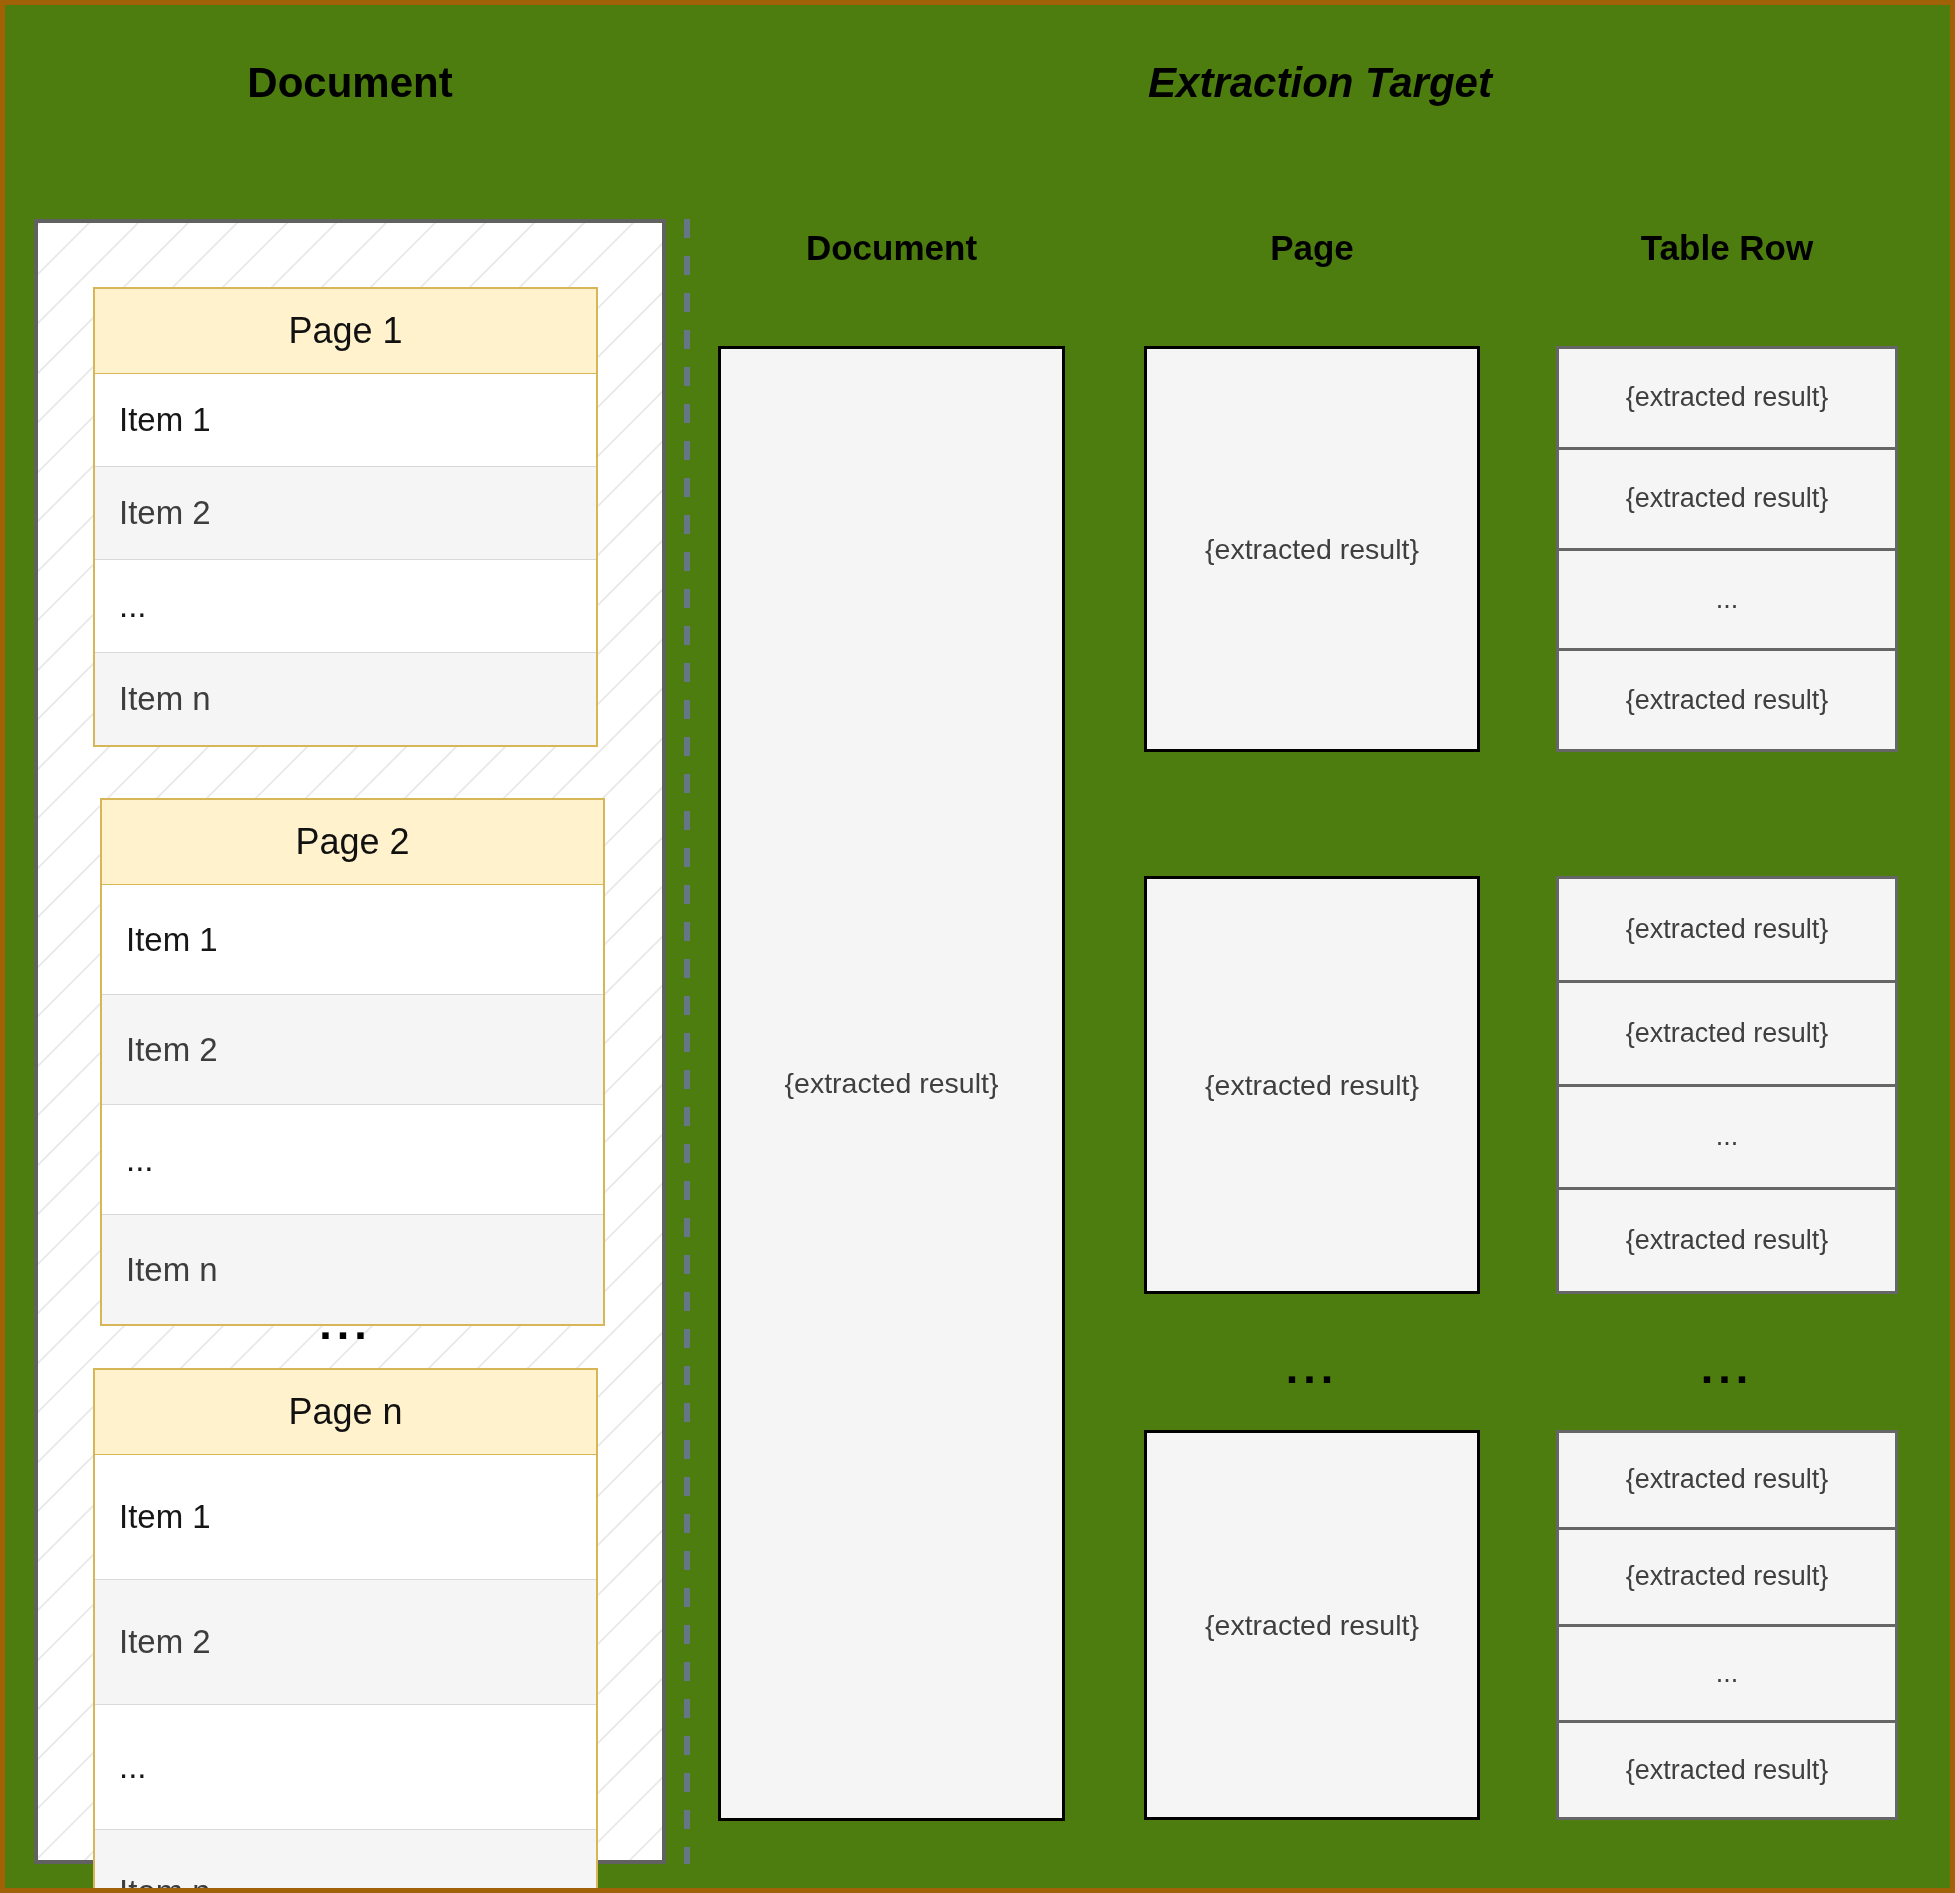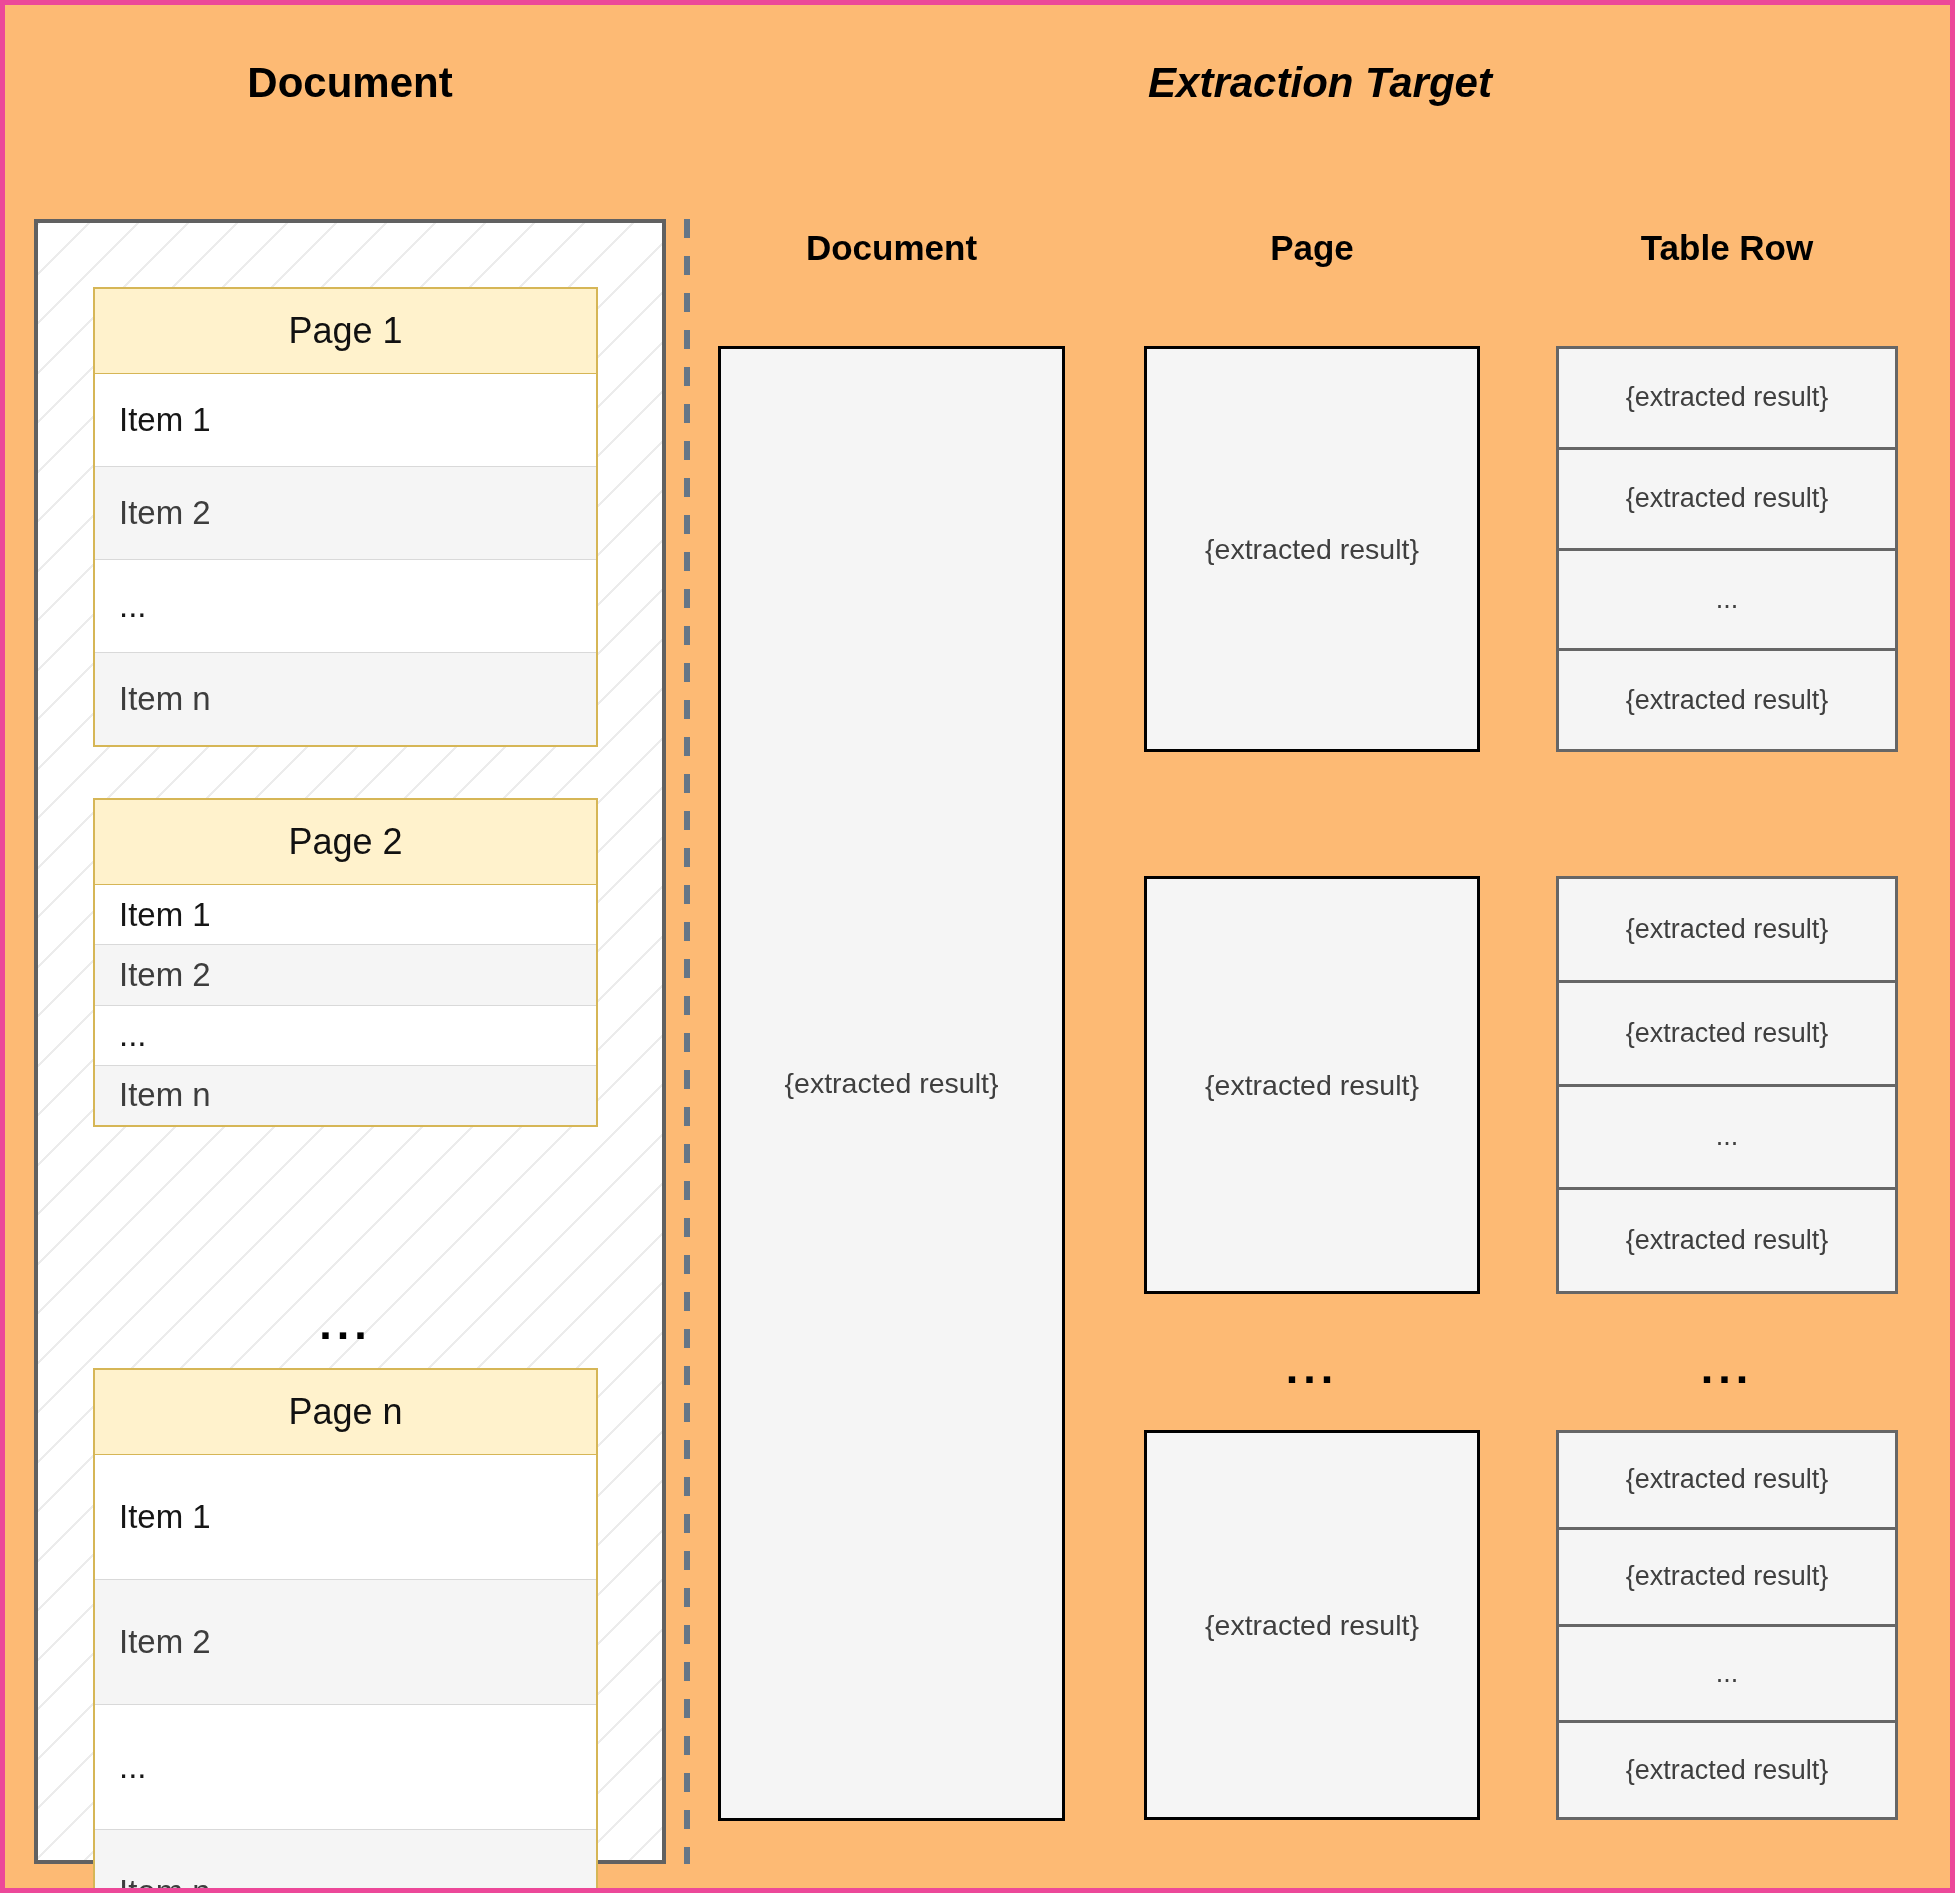--- a/index.html
+++ b/index.html
@@ -5,22 +5,22 @@
   html, body {
     margin: 0;
     padding: 0;
     background: #ffffff;
     font-family: "Liberation Sans", sans-serif;
   }
   .canvas {
     position: relative;
     width: 1955px;
     height: 1893px;
-    background: #fdba74;
-    border: 5px solid #ec4899;
+    background: #4d7c0f;
+    border: 5px solid #a16207;
     box-sizing: border-box;
     overflow: hidden;
   }
 
   
   .main-title {
     position: absolute;
     top: 48px;
     height: 59px;
     display: flex;
@@ -50,21 +50,21 @@
     position: absolute;
     left: 55px;
     width: 505px;
     border: 2.5px solid #d6b656;
     box-sizing: border-box;
     background: #ffffff;
     display: flex;
     flex-direction: column;
   }
   .page-table.t1 { top: 64px;  height: 460px; }
-  .page-table.t2 { top: 575px;  height: 329px; }
+  .page-table.t2 { top: 575px;  height: 528px; margin-left: 7px; }
   .page-table.tn { top: 1145px; height: 588px; }
   .pt-header {
     height: 84px;
     flex: none;
     background: #fff2cc;
     border-bottom: 1.9px solid #d6b656;
     display: flex;
     align-items: center;
     justify-content: center;
     font-size: 36px;

